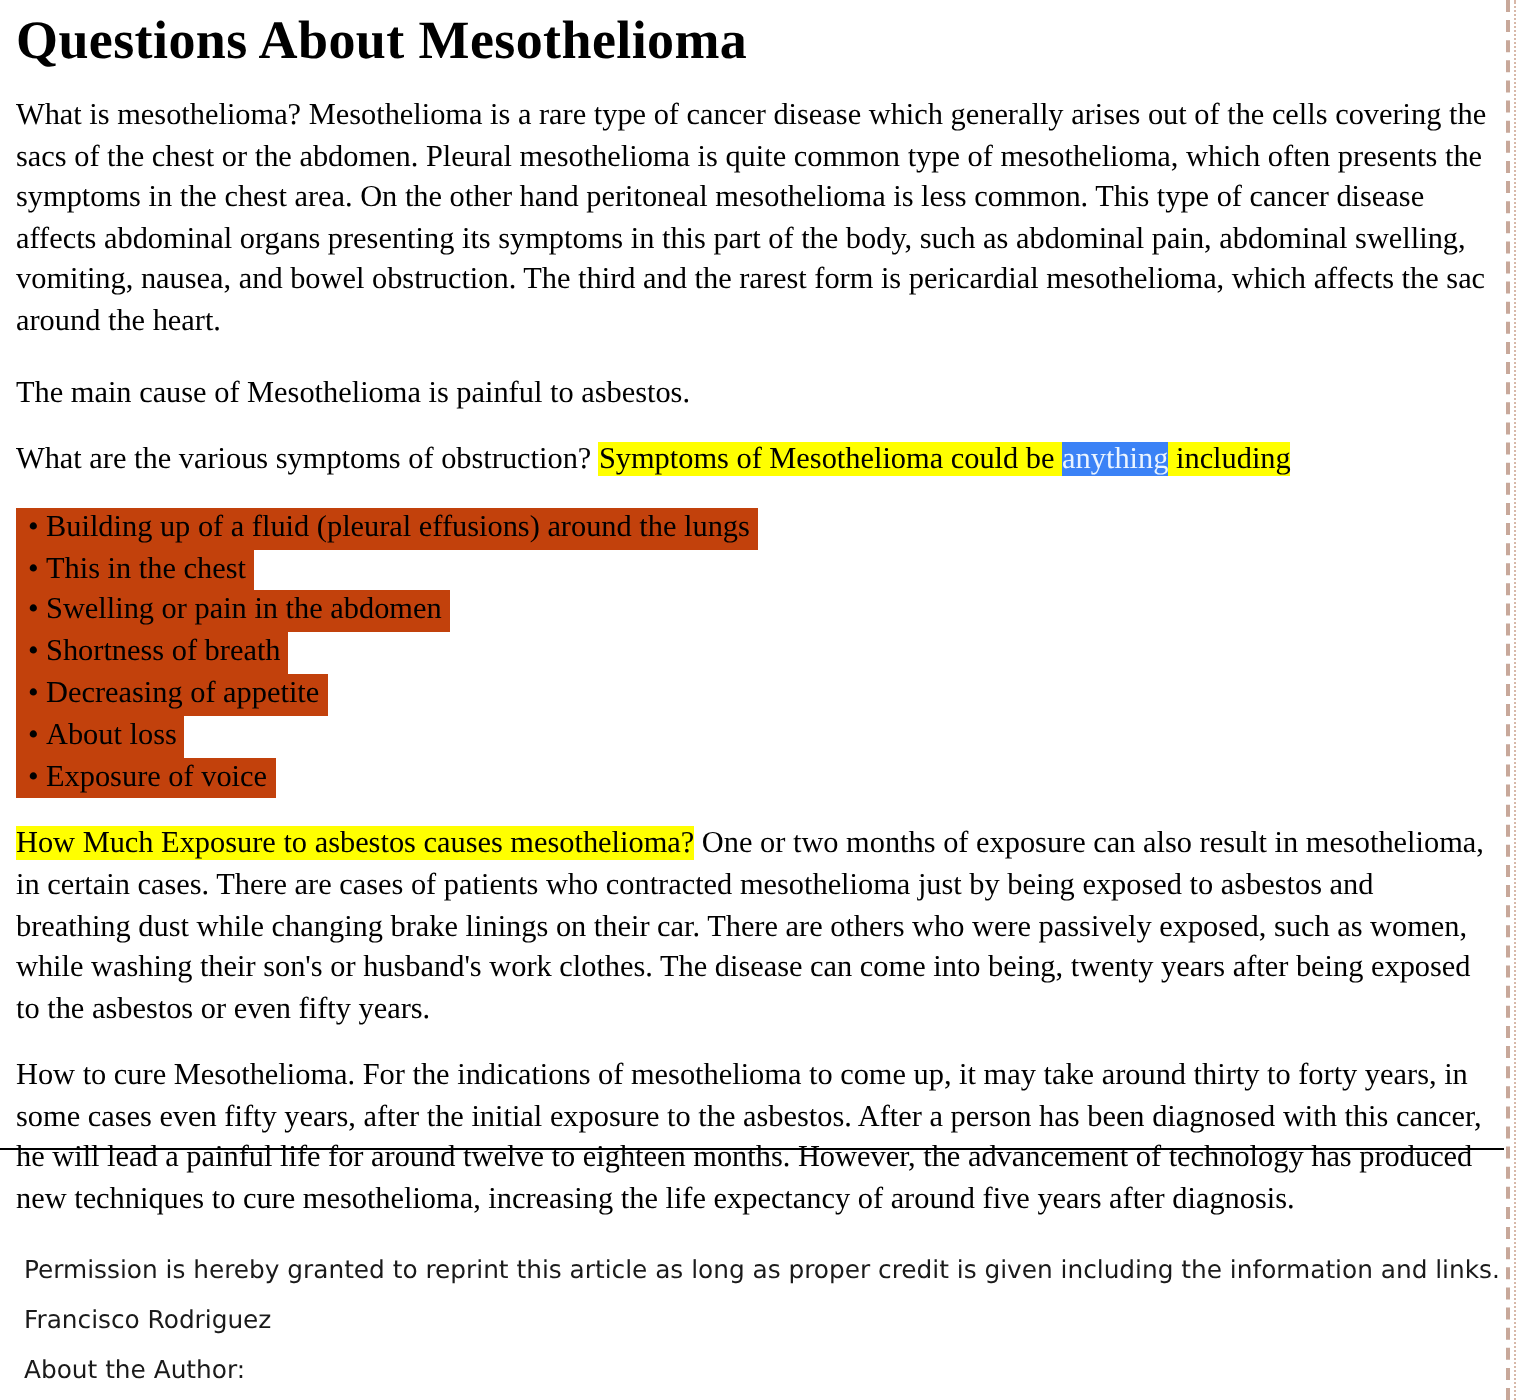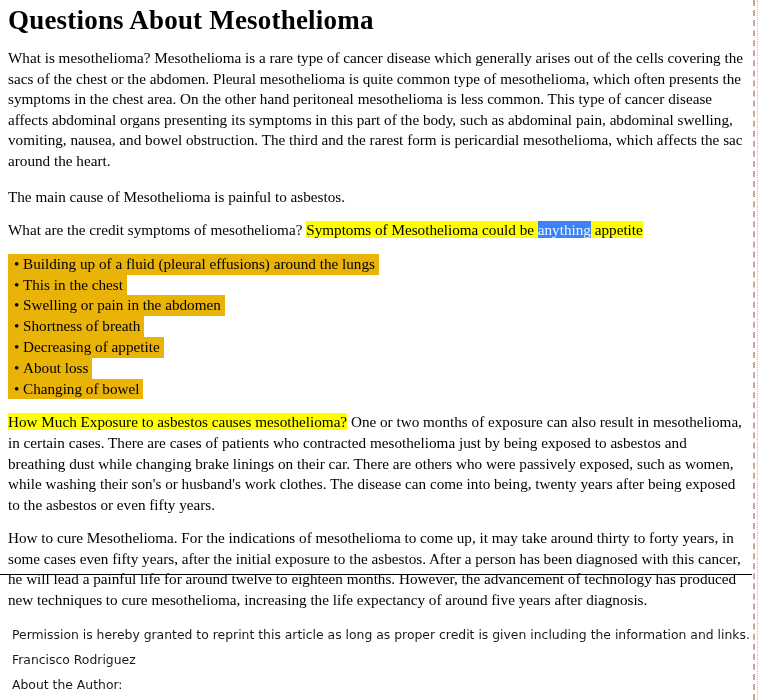--- a/index.html
+++ b/index.html
@@ -97,21 +97,21 @@
   }
   ul.symptoms li {
     margin: 0;
     padding: 0;
     font-size: 15.2px;
     line-height: 20.8px;
     white-space: nowrap;
   }
   ul.symptoms li .bullet-row {
     display: inline-block;
-    background: #eab308;
+    background: #c2410c;
     padding: 0 4px 0 6px;
   }
   ul.symptoms li .dot {
     display: inline-block;
     width: 9px;
   }
 
   
   .footer {
     margin-top: 6px;
@@ -140,30 +140,30 @@
   <div id="bottom-rule"></div>
 
   <div id="content">
 
     <h1 id="title">Questions About Mesothelioma</h1>
 
     <p class="body-para">What is mesothelioma? Mesothelioma is a rare type of cancer disease which generally arises out of the cells covering the sacs of the chest or the abdomen. Pleural mesothelioma is quite common type of mesothelioma, which often presents the symptoms in the chest area. On the other hand peritoneal mesothelioma is less common. This type of cancer disease affects abdominal organs presenting its symptoms in this part of the body, such as abdominal pain, abdominal swelling, vomiting, nausea, and bowel obstruction. The third and the rarest form is pericardial mesothelioma, which affects the sac around the heart.</p>
 
     <p class="body-para tight">The main cause of Mesothelioma is painful to asbestos.</p>
 
-    <p class="body-para tight"><span>What are the credit symptoms of mesothelioma? </span><span class="hl"><span>Symptoms of Mesothelioma could be </span><span class="sel">anything</span><span> appetite</span></span></p>
+    <p class="body-para tight"><span>What are the various symptoms of obstruction? </span><span class="hl"><span>Symptoms of Mesothelioma could be </span><span class="sel">anything</span><span> including</span></span></p>
 
     <ul class="symptoms">
       <li><span class="bullet-row"><span class="dot">•</span><span>Building up of a fluid (pleural effusions) around the lungs</span></span></li>
       <li><span class="bullet-row"><span class="dot">•</span><span>This in the chest</span></span></li>
       <li><span class="bullet-row"><span class="dot">•</span><span>Swelling or pain in the abdomen</span></span></li>
       <li><span class="bullet-row"><span class="dot">•</span><span>Shortness of breath</span></span></li>
       <li><span class="bullet-row"><span class="dot">•</span><span>Decreasing of appetite</span></span></li>
       <li><span class="bullet-row"><span class="dot">•</span><span>About loss</span></span></li>
-      <li><span class="bullet-row"><span class="dot">•</span><span>Changing of bowel</span></span></li>
+      <li><span class="bullet-row"><span class="dot">•</span><span>Exposure of voice</span></span></li>
     </ul>
 
     <p class="body-para tight"><span class="hl">How Much Exposure to asbestos causes mesothelioma?</span><span> One or two months of exposure can also result in mesothelioma, in certain cases. There are cases of patients who contracted mesothelioma just by being exposed to asbestos and breathing dust while changing brake linings on their car. There are others who were passively exposed, such as women, while washing their son's or husband's work clothes. The disease can come into being, twenty years after being exposed to the asbestos or even fifty years.</span></p>
 
     <p class="body-para tight">How to cure Mesothelioma. For the indications of mesothelioma to come up, it may take around thirty to forty years, in some cases even fifty years, after the initial exposure to the asbestos. After a person has been diagnosed with this cancer, he will lead a painful life for around twelve to eighteen months. However, the advancement of technology has produced new techniques to cure mesothelioma, increasing the life expectancy of around five years after diagnosis.</p>
 
     <div class="footer">
       <p class="line">Permission is hereby granted to reprint this article as long as proper credit is given including the information and links.</p>
       <p class="line">Francisco Rodriguez</p>
       <p class="line">About the Author:</p>

